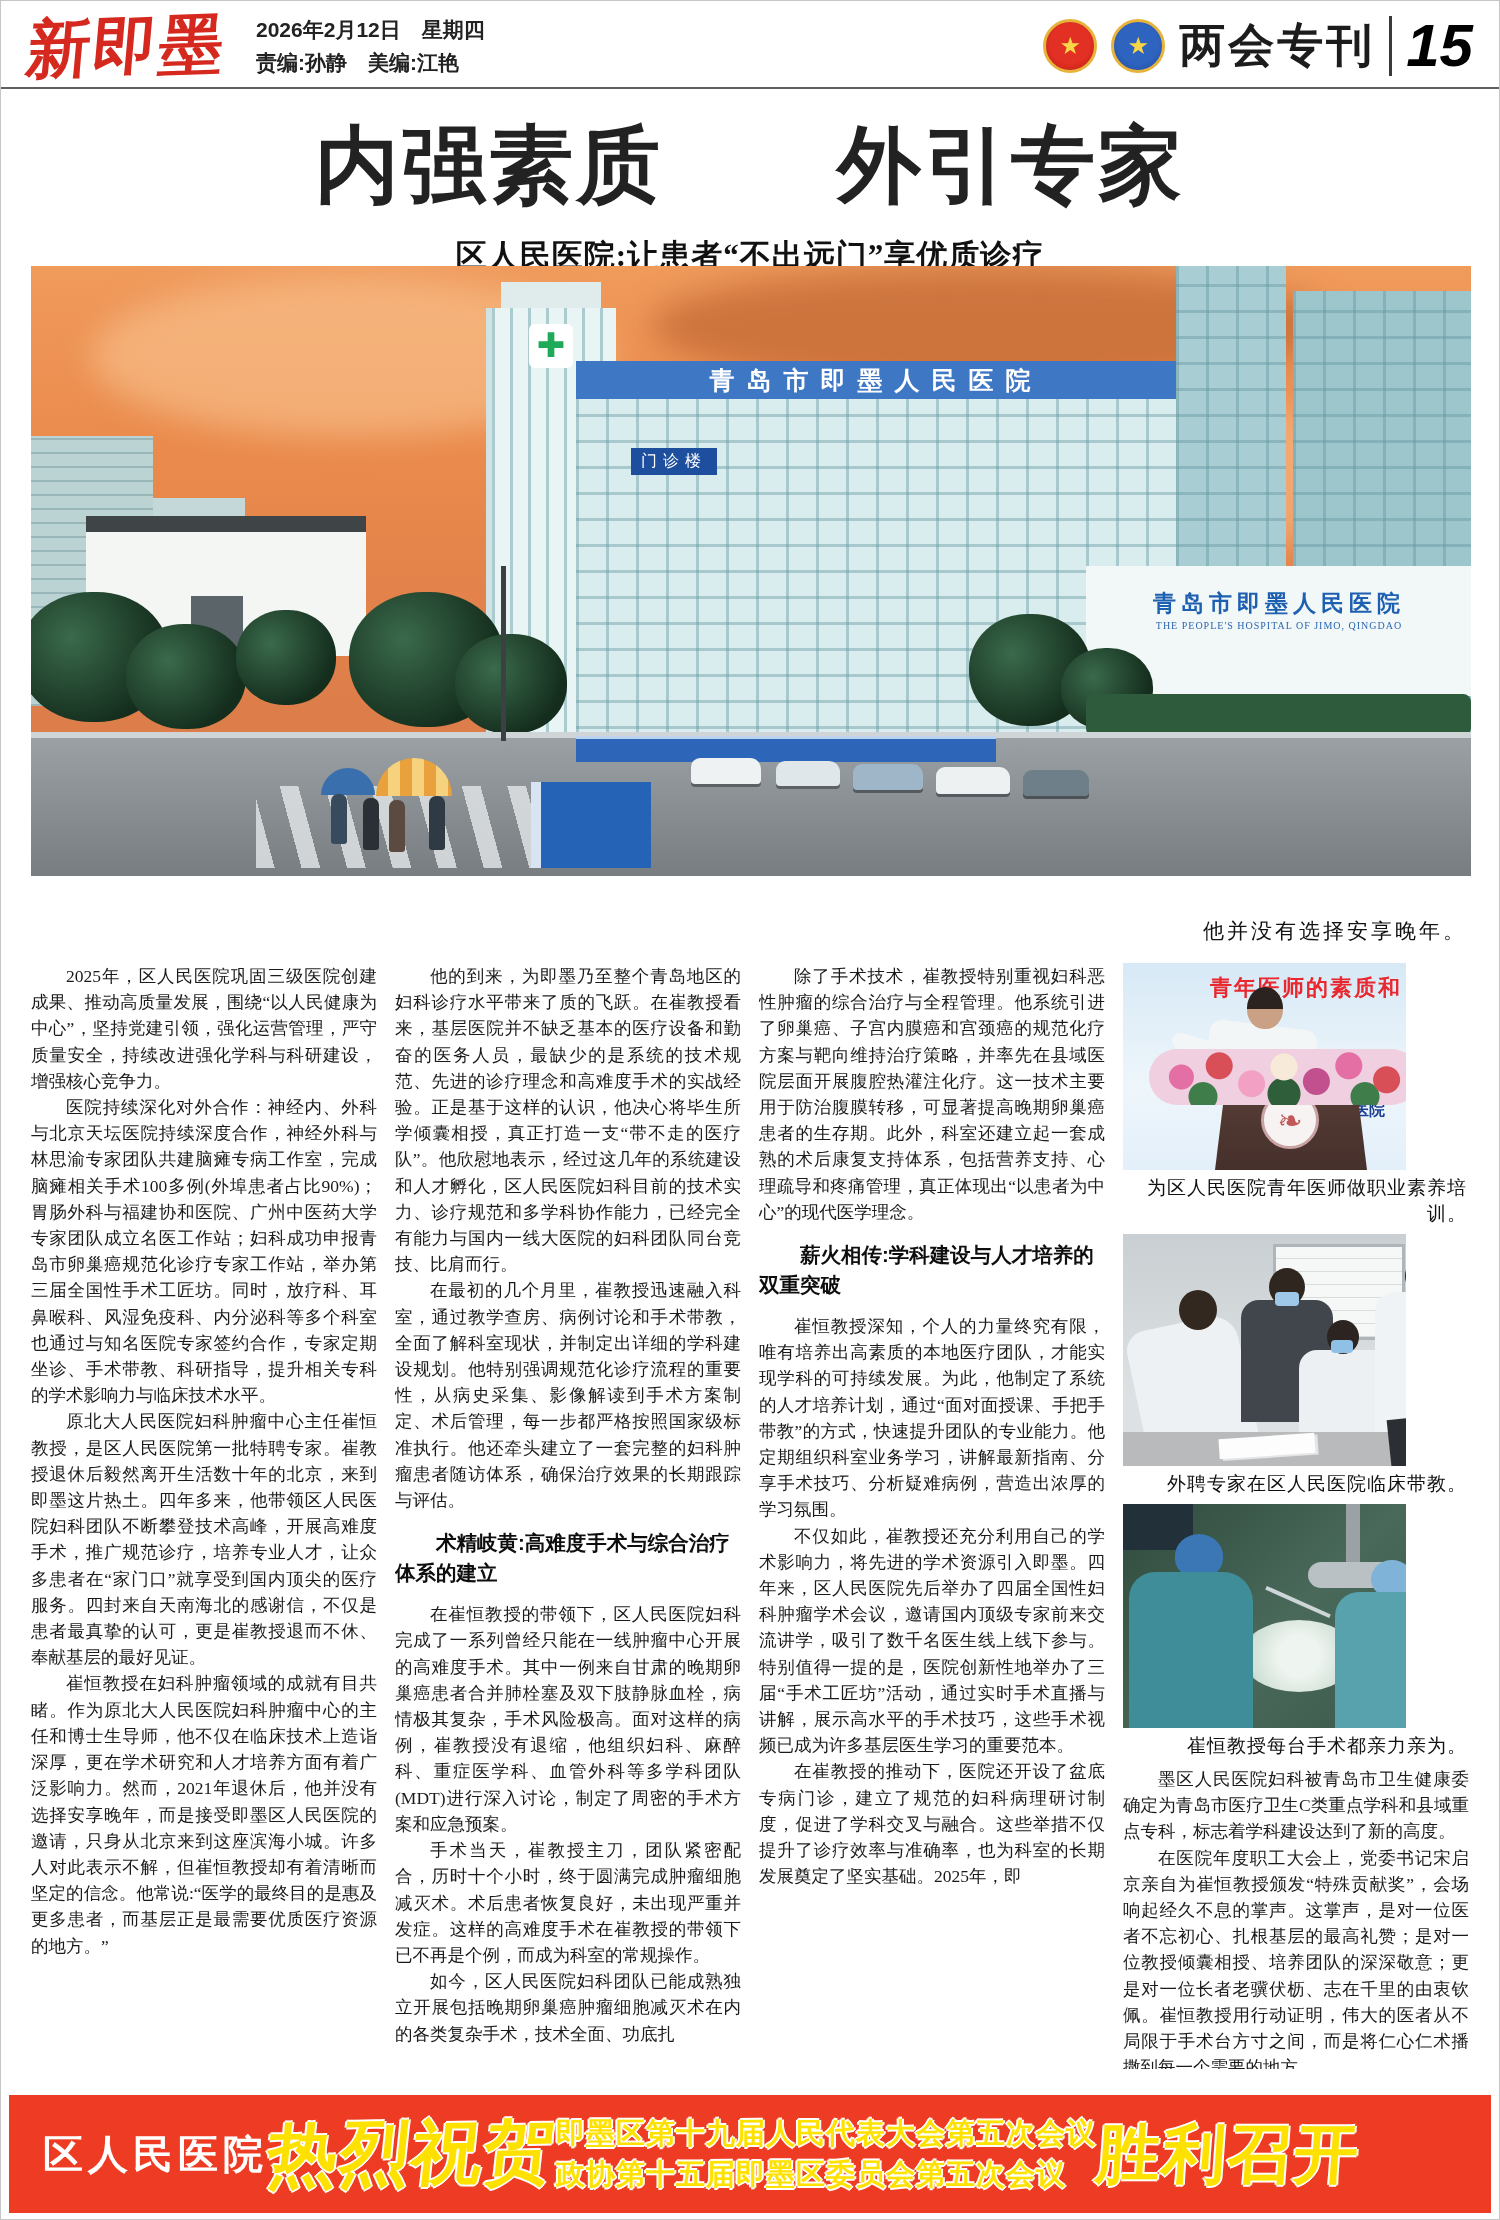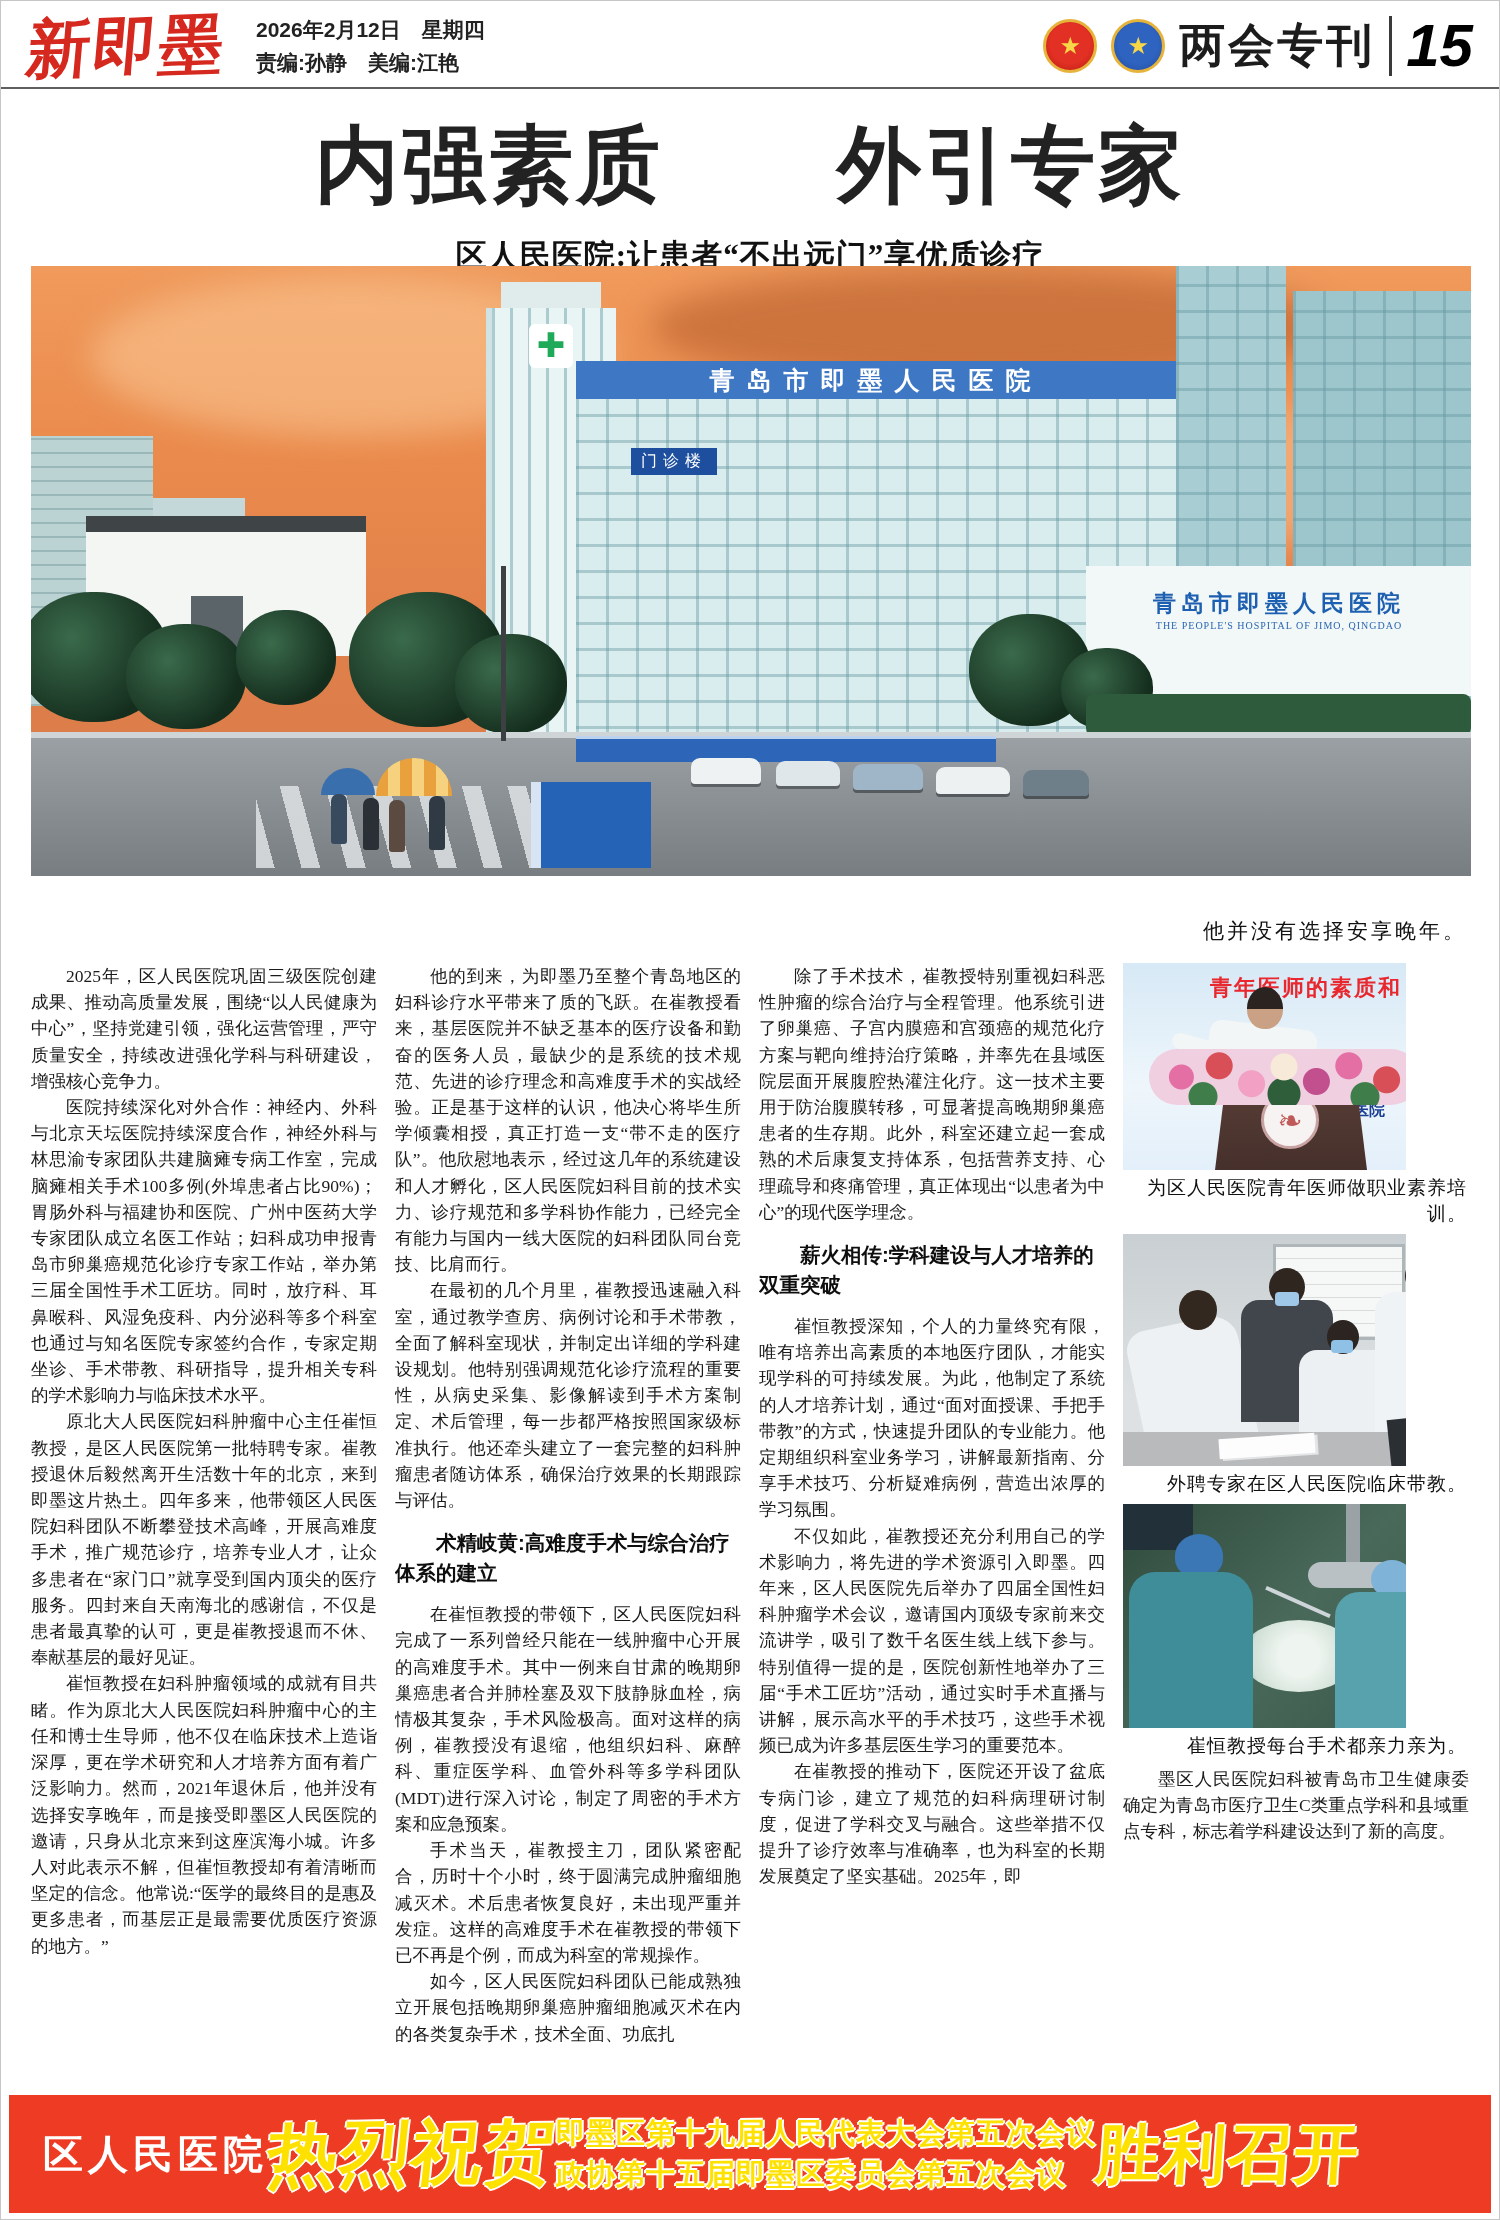--- a/index.html
+++ b/index.html
@@ -224,20 +224,21 @@
       <i class="shp" style="left:118px;top:116px;width:116px;height:72px;border-radius:50%;background:radial-gradient(circle,#eef4ef 30%,#cfe0d6 70%,transparent 100%)"></i>
       <i class="shp" style="left:52px;top:30px;width:48px;height:44px;border-radius:50% 50% 44% 44%;background:#3b77b5"></i>
       <i class="shp" style="left:6px;top:68px;width:124px;height:156px;background:#3e8d99;border-radius:26px 30px 0 0"></i>
       <i class="shp" style="left:248px;top:56px;width:42px;height:38px;border-radius:50%;background:#7fb3d8"></i>
       <i class="shp" style="left:212px;top:88px;width:122px;height:136px;background:#57a2ad;border-radius:24px 24px 0 0"></i>
       <i class="shp" style="left:140px;top:96px;width:70px;height:4px;background:#cdd5d8;transform:rotate(24deg)"></i>
     </div>
     <div class="pcap">崔恒教授每台手术都亲力亲为。</div>
 
     <p>墨区人民医院妇科被青岛市卫生健康委确定为青岛市医疗卫生C类重点学科和县域重点专科，标志着学科建设达到了新的高度。</p>
+    <p>在医院年度职工大会上，党委书记宋启京亲自为崔恒教授颁发“特殊贡献奖”，会场响起经久不息的掌声。这掌声，是对一位医者不忘初心、扎根基层的最高礼赞；是对一位教授倾囊相授、培养团队的深深敬意；更是对一位长者老骥伏枥、志在千里的由衷钦佩。崔恒教授用行动证明，伟大的医者从不局限于手术台方寸之间，而是将仁心仁术播撒到每一个需要的地方。</p>
   </div>
 
   <footer class="banner">
     <span class="b-left">区人民医院</span>
     <span class="b-congrats outline-y">热烈祝贺</span>
     <span class="b-lines outline-y">
       <span>即墨区第十九届人民代表大会第五次会议</span>
       <span>政协第十五届即墨区委员会第五次会议</span>
     </span>
     <span class="b-right outline-y">胜利召开</span>

